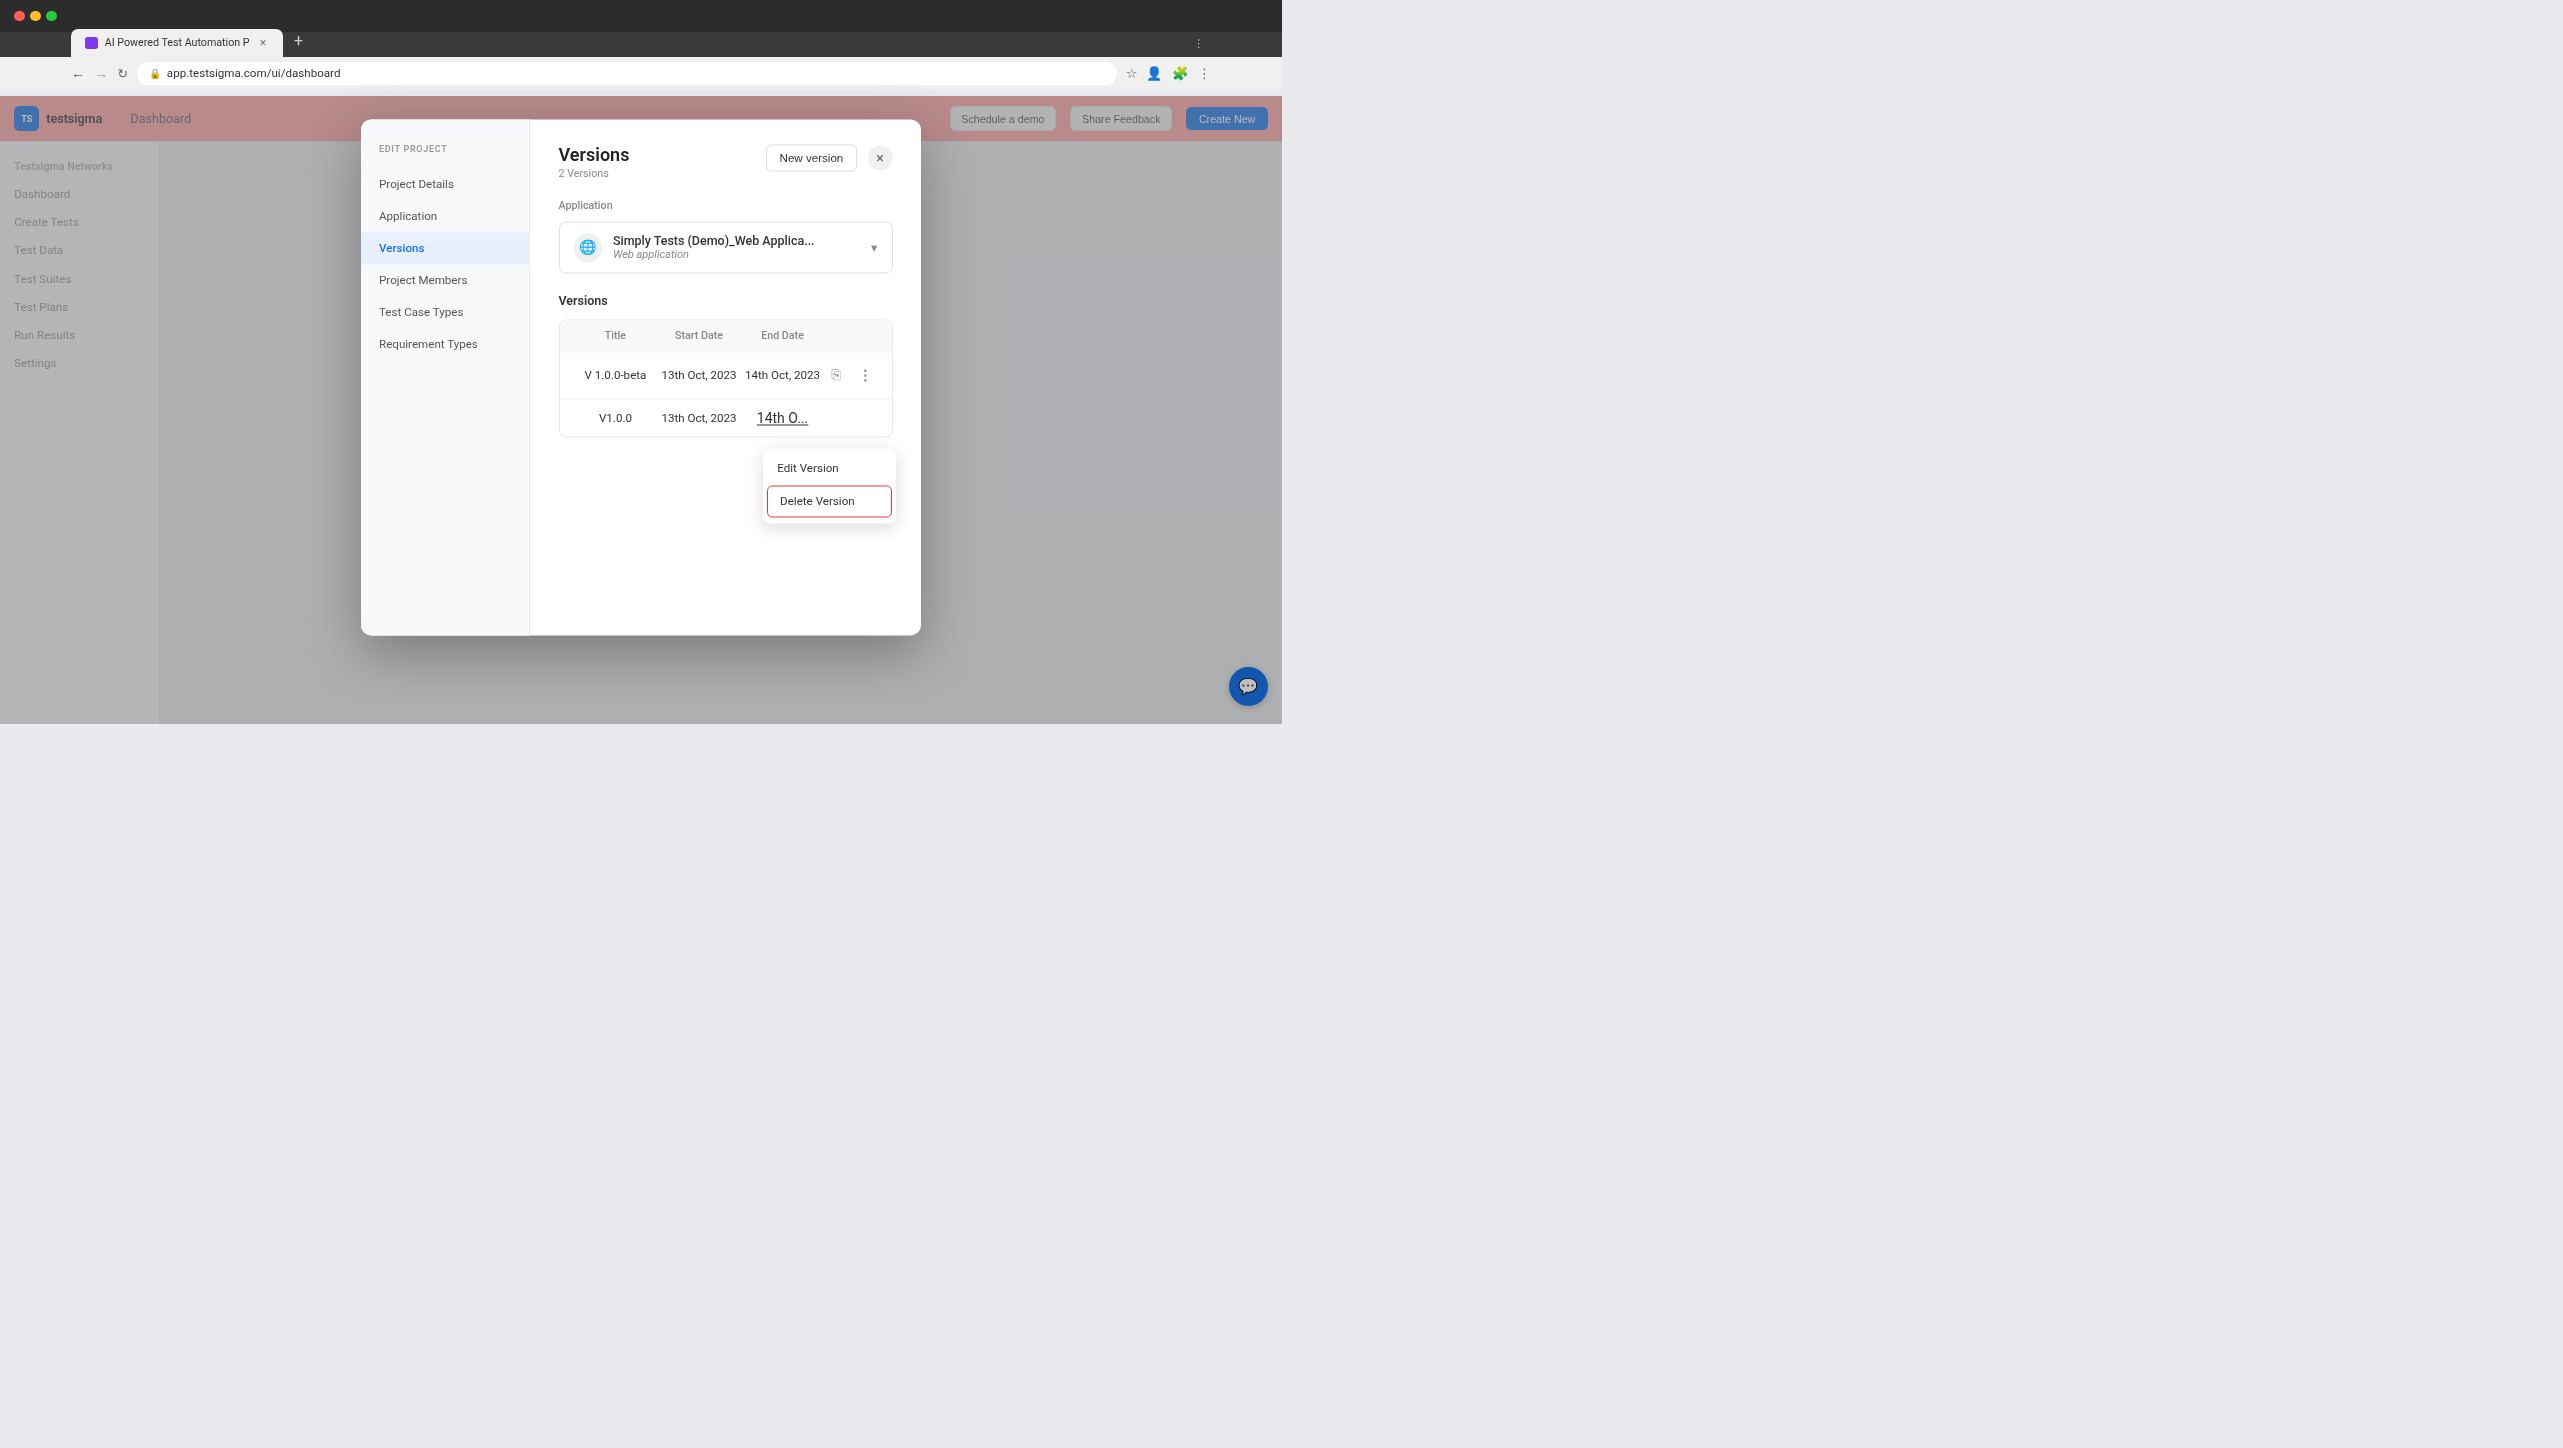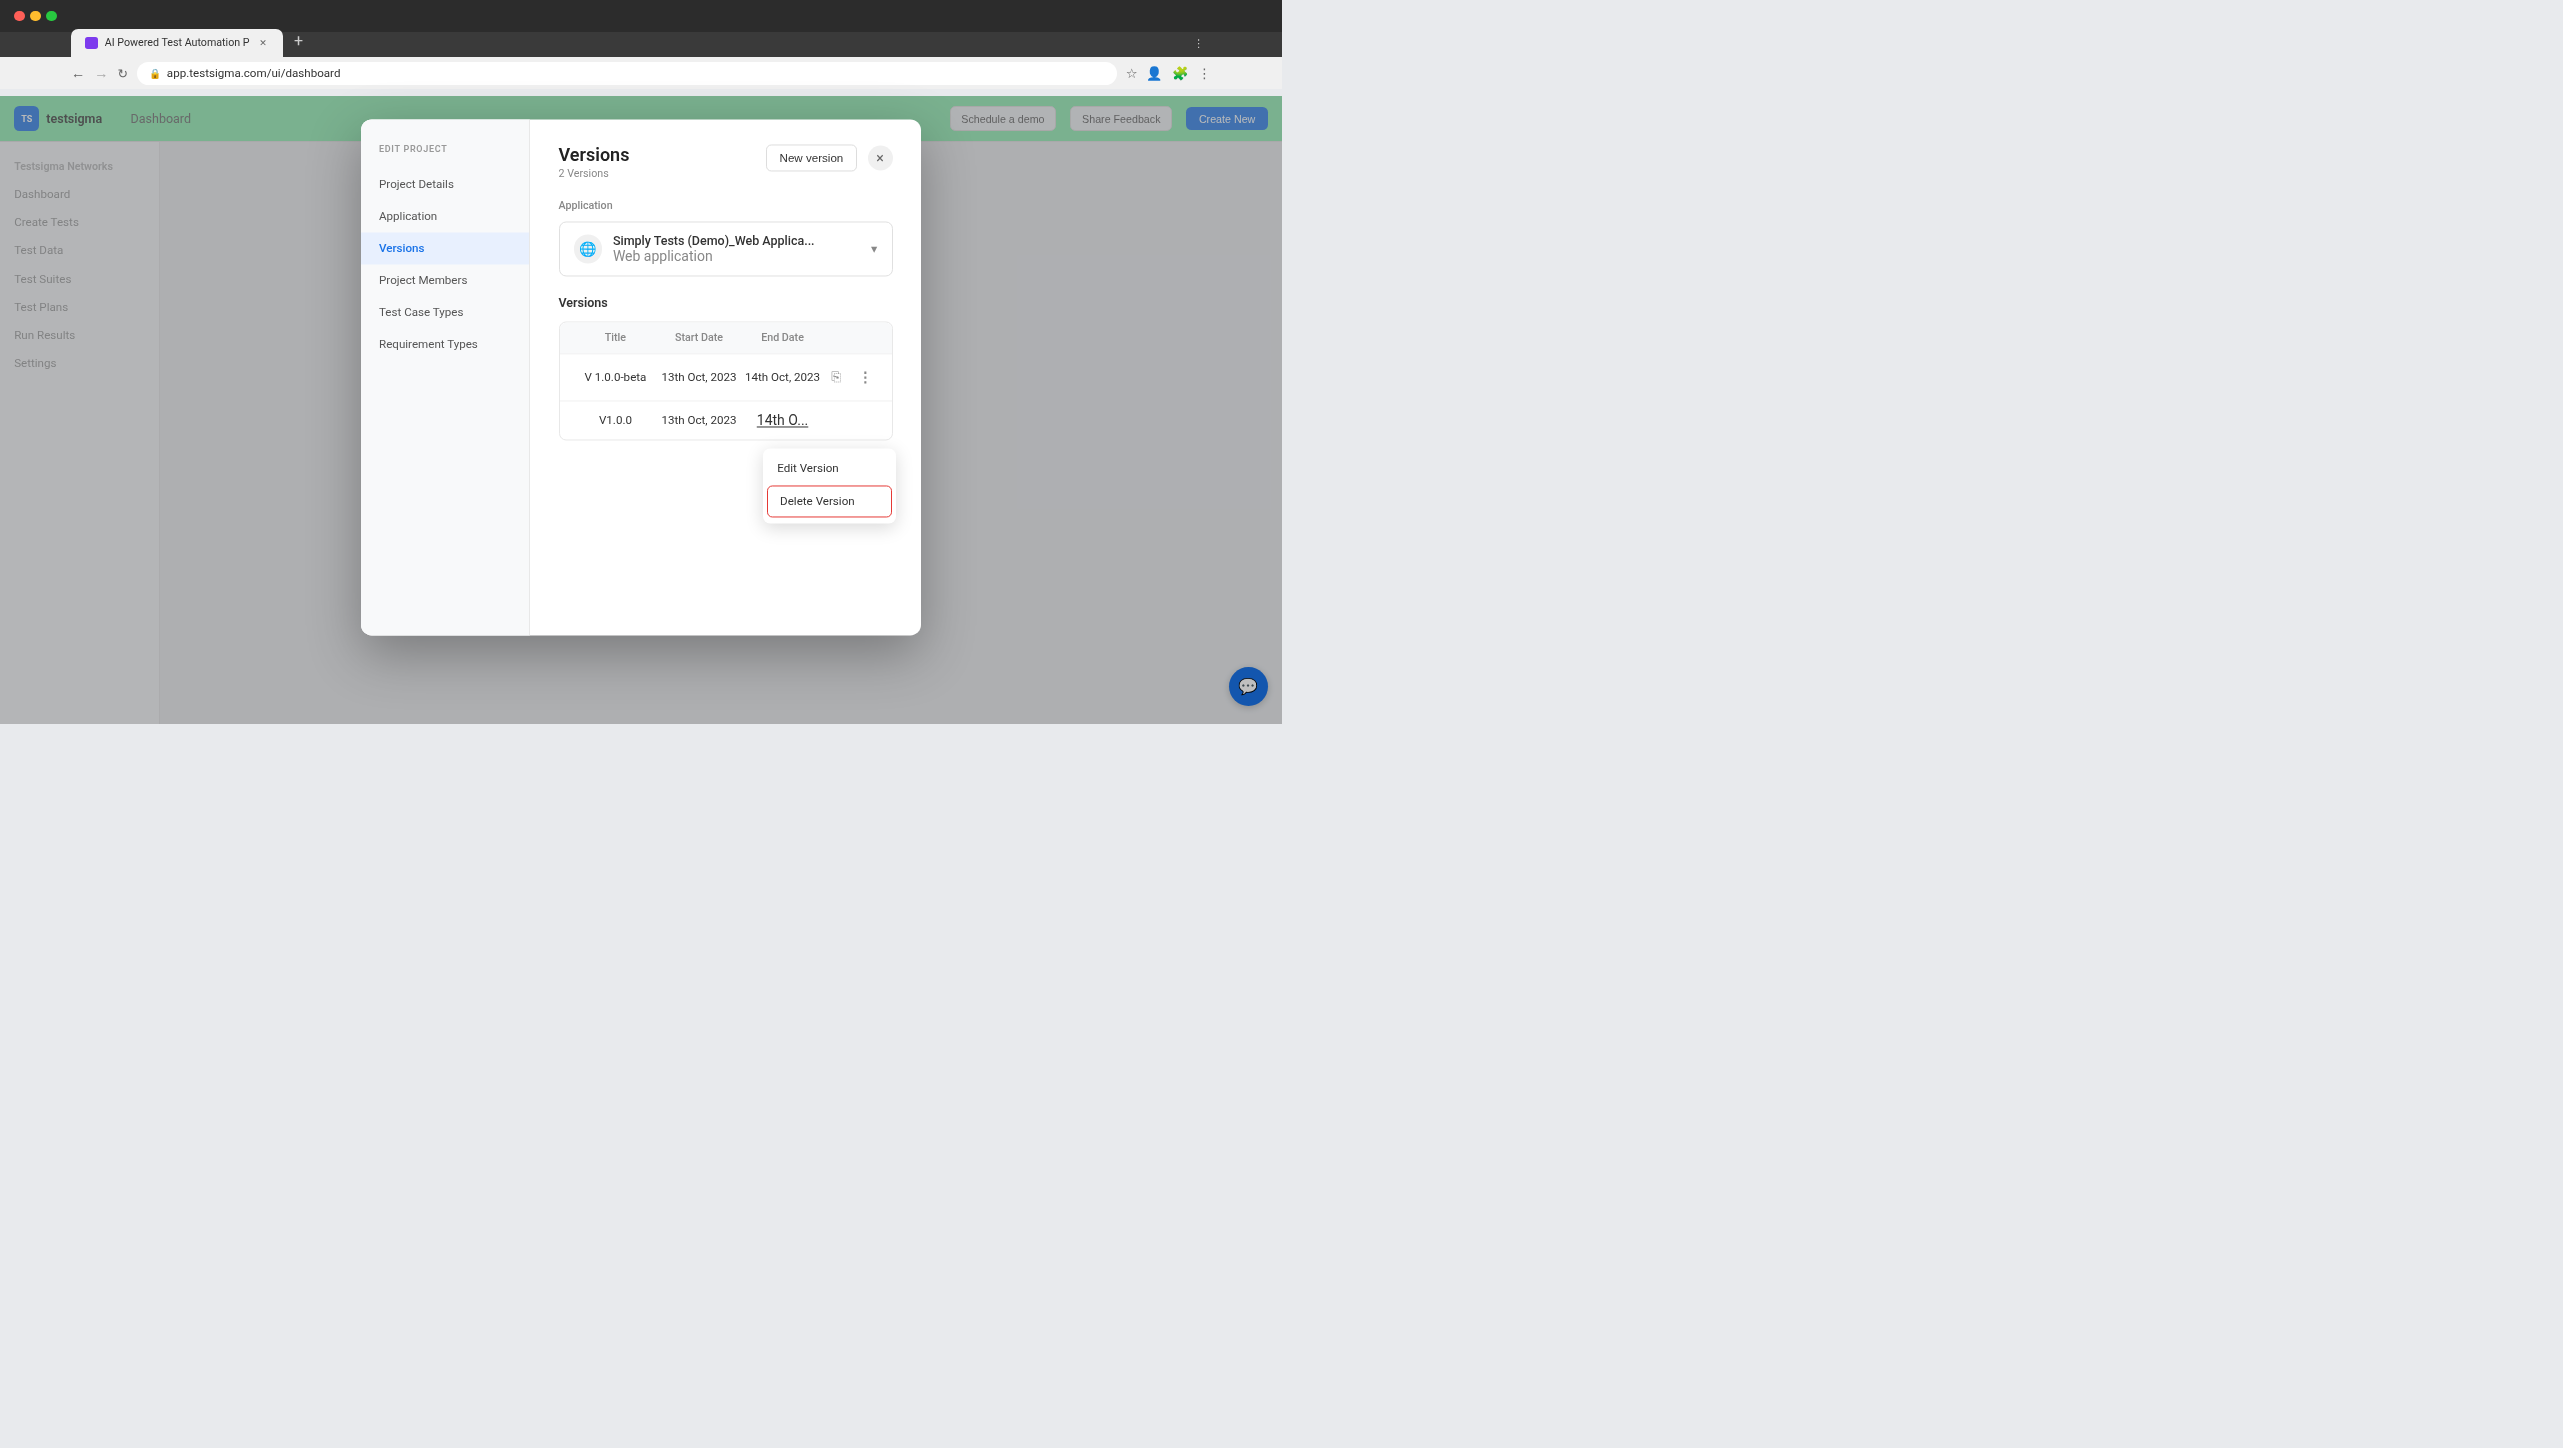--- a/index.html
+++ b/index.html
@@ -72,21 +72,21 @@
     <span>app.testsigma.com/ui/dashboard</span>
   </div>
   <div style="display:flex; gap:9px; color:#666; font-size:13.3px;">
     <span>☆</span>
     <span>👤</span>
     <span>🧩</span>
     <span>⋮</span>
   </div>
 </div>
 
-<div style="position:absolute; top:96px; left:0; right:0; height:46px; background:#86efac; border-bottom:0.9px solid #e0e0e0; display:flex; align-items:center; padding:0 14.2px; gap:14.2px; z-index:1; opacity:0.7;">
+<div style="position:absolute; top:96px; left:0; right:0; height:46px; background:#fca5a5; border-bottom:0.9px solid #e0e0e0; display:flex; align-items:center; padding:0 14.2px; gap:14.2px; z-index:1; opacity:0.7;">
   <div style="display:flex; align-items:center; gap:7.1px;">
     <div style="width:25px; height:25px; background:#1a73e8; border-radius:5.3px; display:flex; align-items:center; justify-content:center; color:white; font-size:9px; font-weight:bold;">TS</div>
     <span style="font-size:12.5px; font-weight:600; color:#333;">testsigma</span>
   </div>
   <span style="font-size:12.5px; color:#666; margin-left:14.2px;">Dashboard</span>
   <div style="flex:1;"></div>
   <button style="background:#f0f2f5; border:0.9px solid #ddd; border-radius:5.3px; padding:5.3px 10.7px; font-size:10.7px; color:#555; cursor:pointer;">Schedule a demo</button>
   <button style="background:#f0f2f5; border:0.9px solid #ddd; border-radius:5.3px; padding:5.3px 10.7px; font-size:10.7px; color:#555; cursor:pointer;">Share Feedback</button>
   <button style="background:#1a73e8; border:none; border-radius:5.3px; padding:5.3px 12.5px; font-size:10.7px; color:white; cursor:pointer;">Create New</button>
 </div>
@@ -141,21 +141,21 @@
         <div style="width:25px; height:25px; border-radius:50%; background:#f0f0f0; display:flex; align-items:center; justify-content:center; cursor:pointer; font-size:14.2px; color:#666;">×</div>
       </div>
     </div>
 
     <div style="font-size:10.7px; color:#888; font-weight:500; margin-bottom:9px;">Application</div>
     <div style="border:0.9px solid #e0e0e0; border-radius:7.1px; padding:10.7px 14.2px; display:flex; align-items:center; justify-content:space-between; margin-bottom:19.6px; cursor:pointer;">
       <div style="display:flex; align-items:center; gap:10.7px;">
         <div style="width:28.5px; height:28.5px; background:#f0f0f0; border-radius:50%; display:flex; align-items:center; justify-content:center; font-size:14.2px; color:#666;">🌐</div>
         <div>
           <div style="font-size:12.5px; font-weight:500; color:#333;">Simply Tests (Demo)_Web Applica...</div>
-          <div style="font-size:14px; color:#888;">Web application</div>
+          <div style="font-size:11px; color:#888;font-style:italic;">Web application</div>
         </div>
       </div>
       <div style="color:#888; font-size:12.5px;">▾</div>
     </div>
 
     <div style="font-size:12.5px; font-weight:600; color:#333; margin-bottom:10.7px;">Versions</div>
 
     <div style="border:0.9px solid #e8e8e8; border-radius:7.1px; overflow:visible; position:relative;text-align:center;">
 
       <div style="display:grid; grid-template-columns:1fr 1fr 1fr 53px; padding:9px 14.2px; background:#f8f9fa; border-bottom:0.9px solid #e8e8e8; border-radius:7.1px 7.1px 0 0;">

